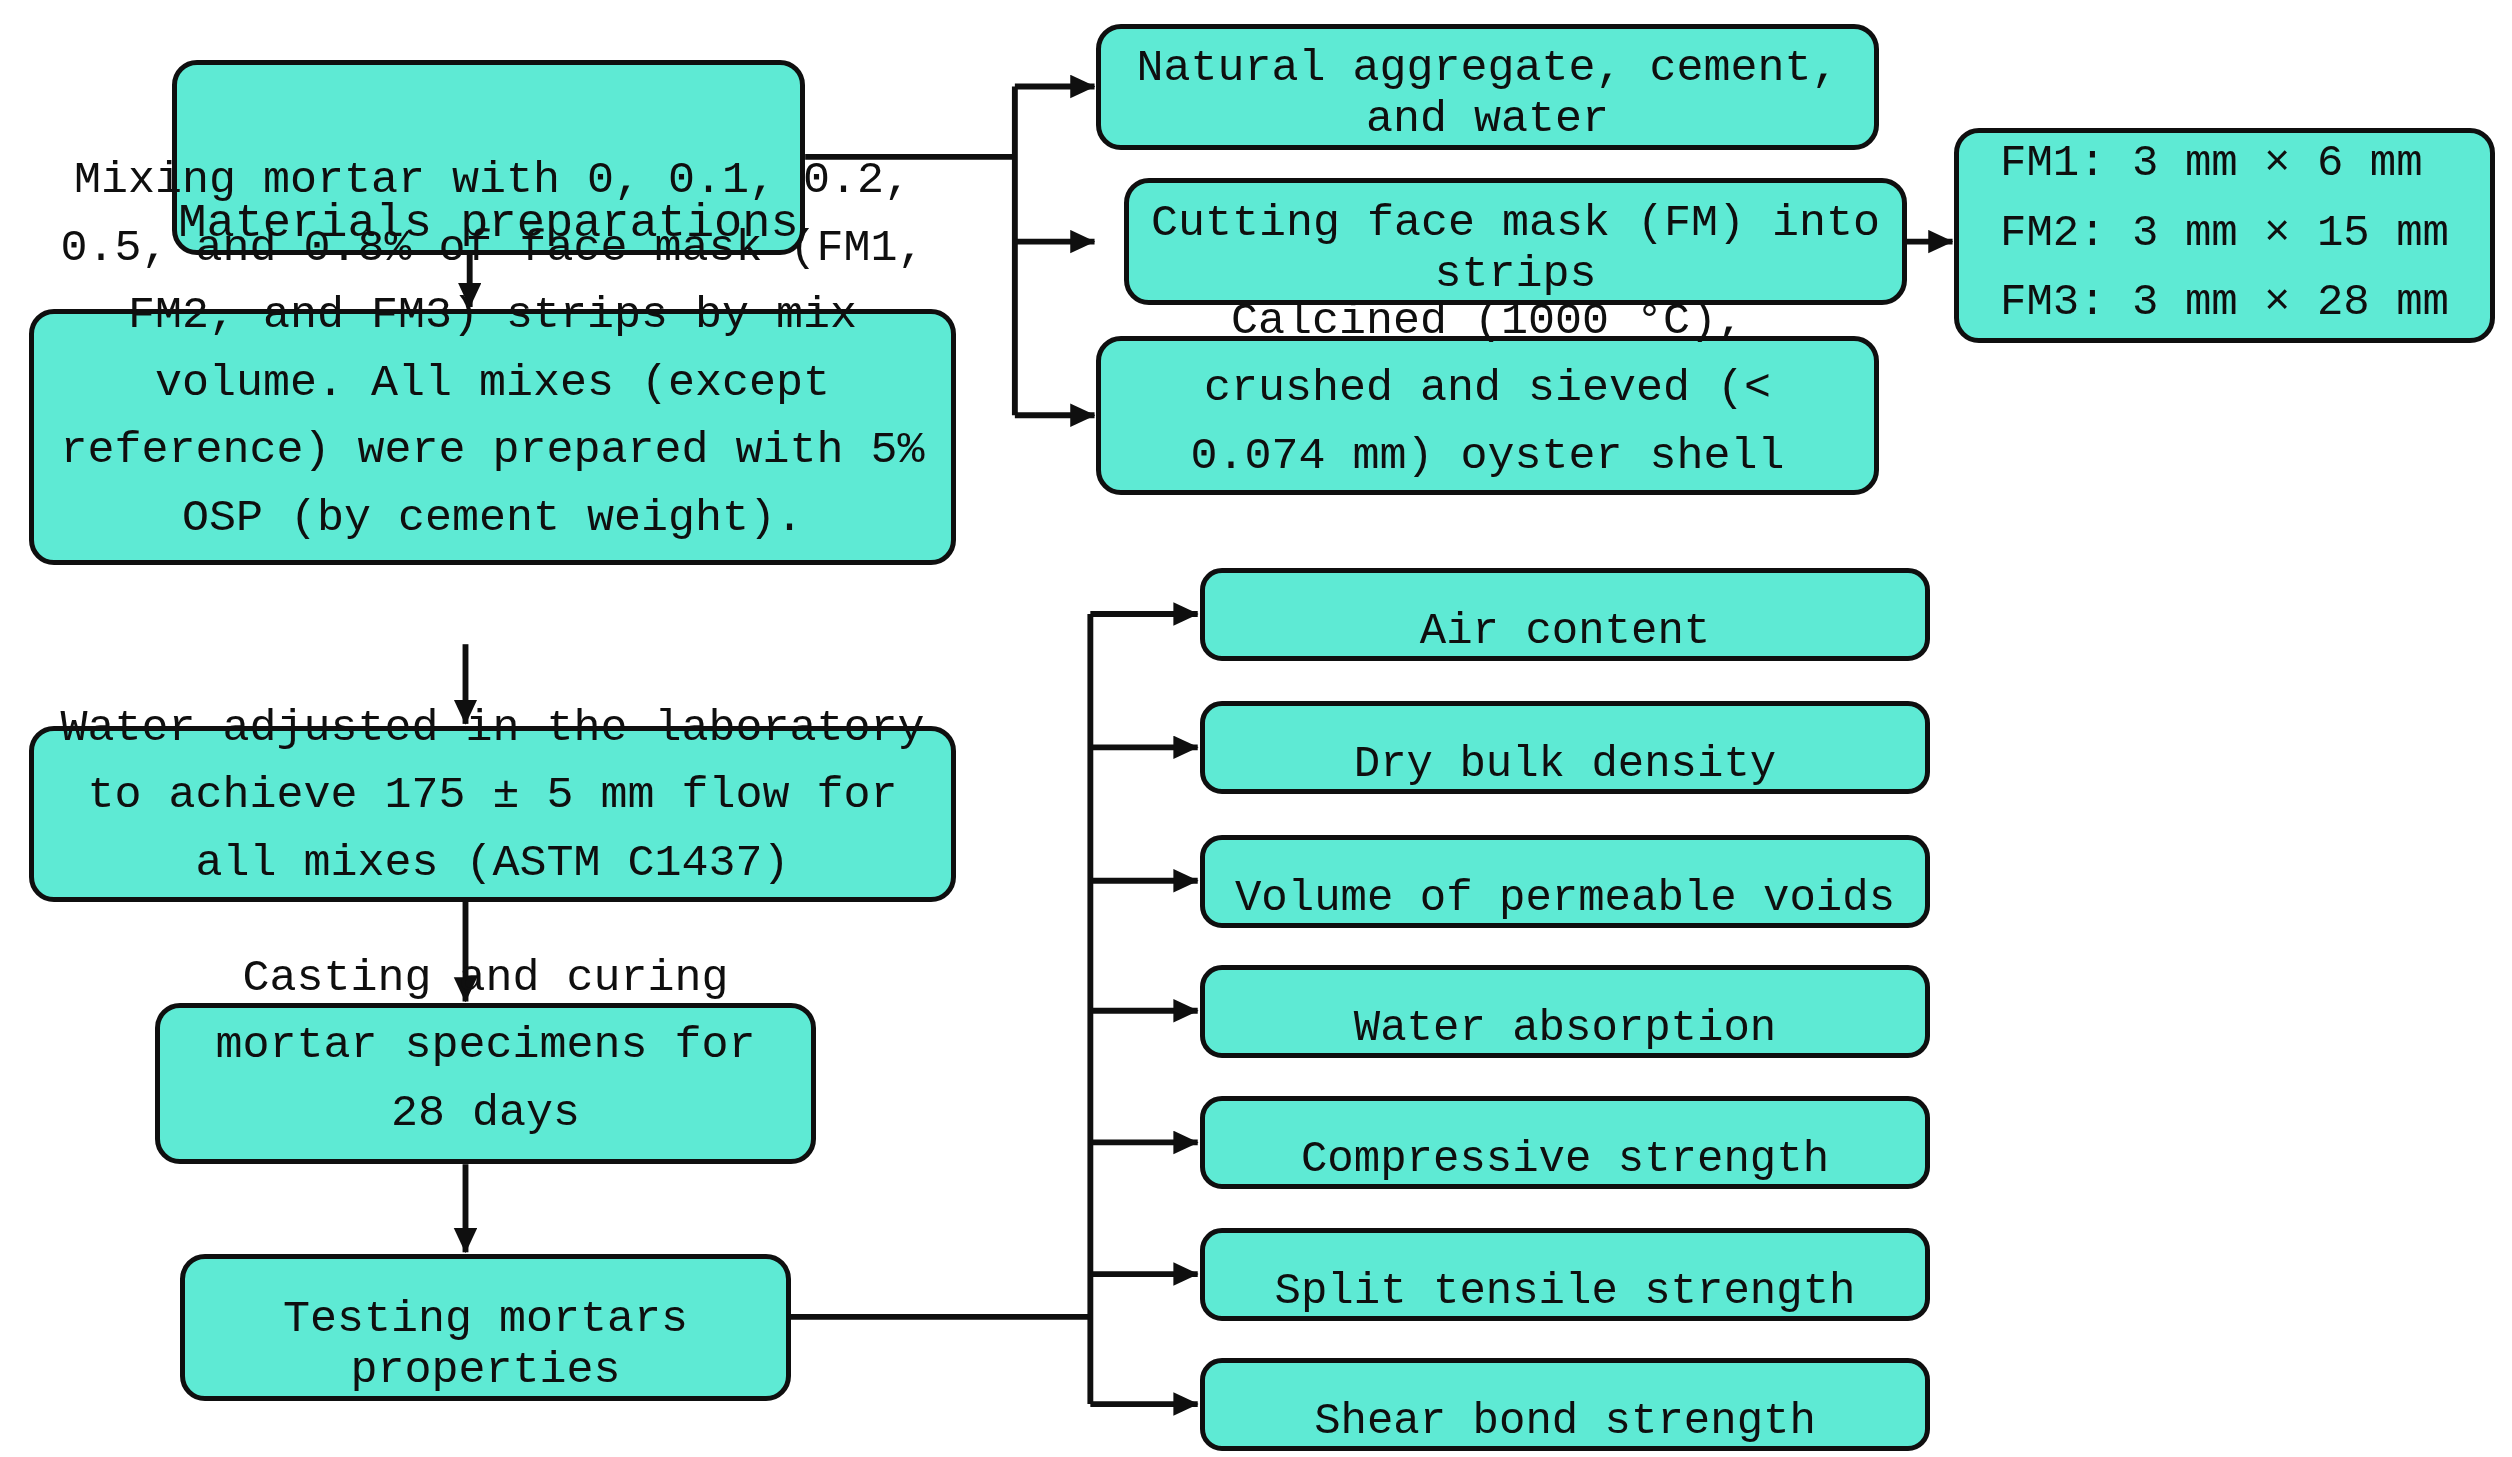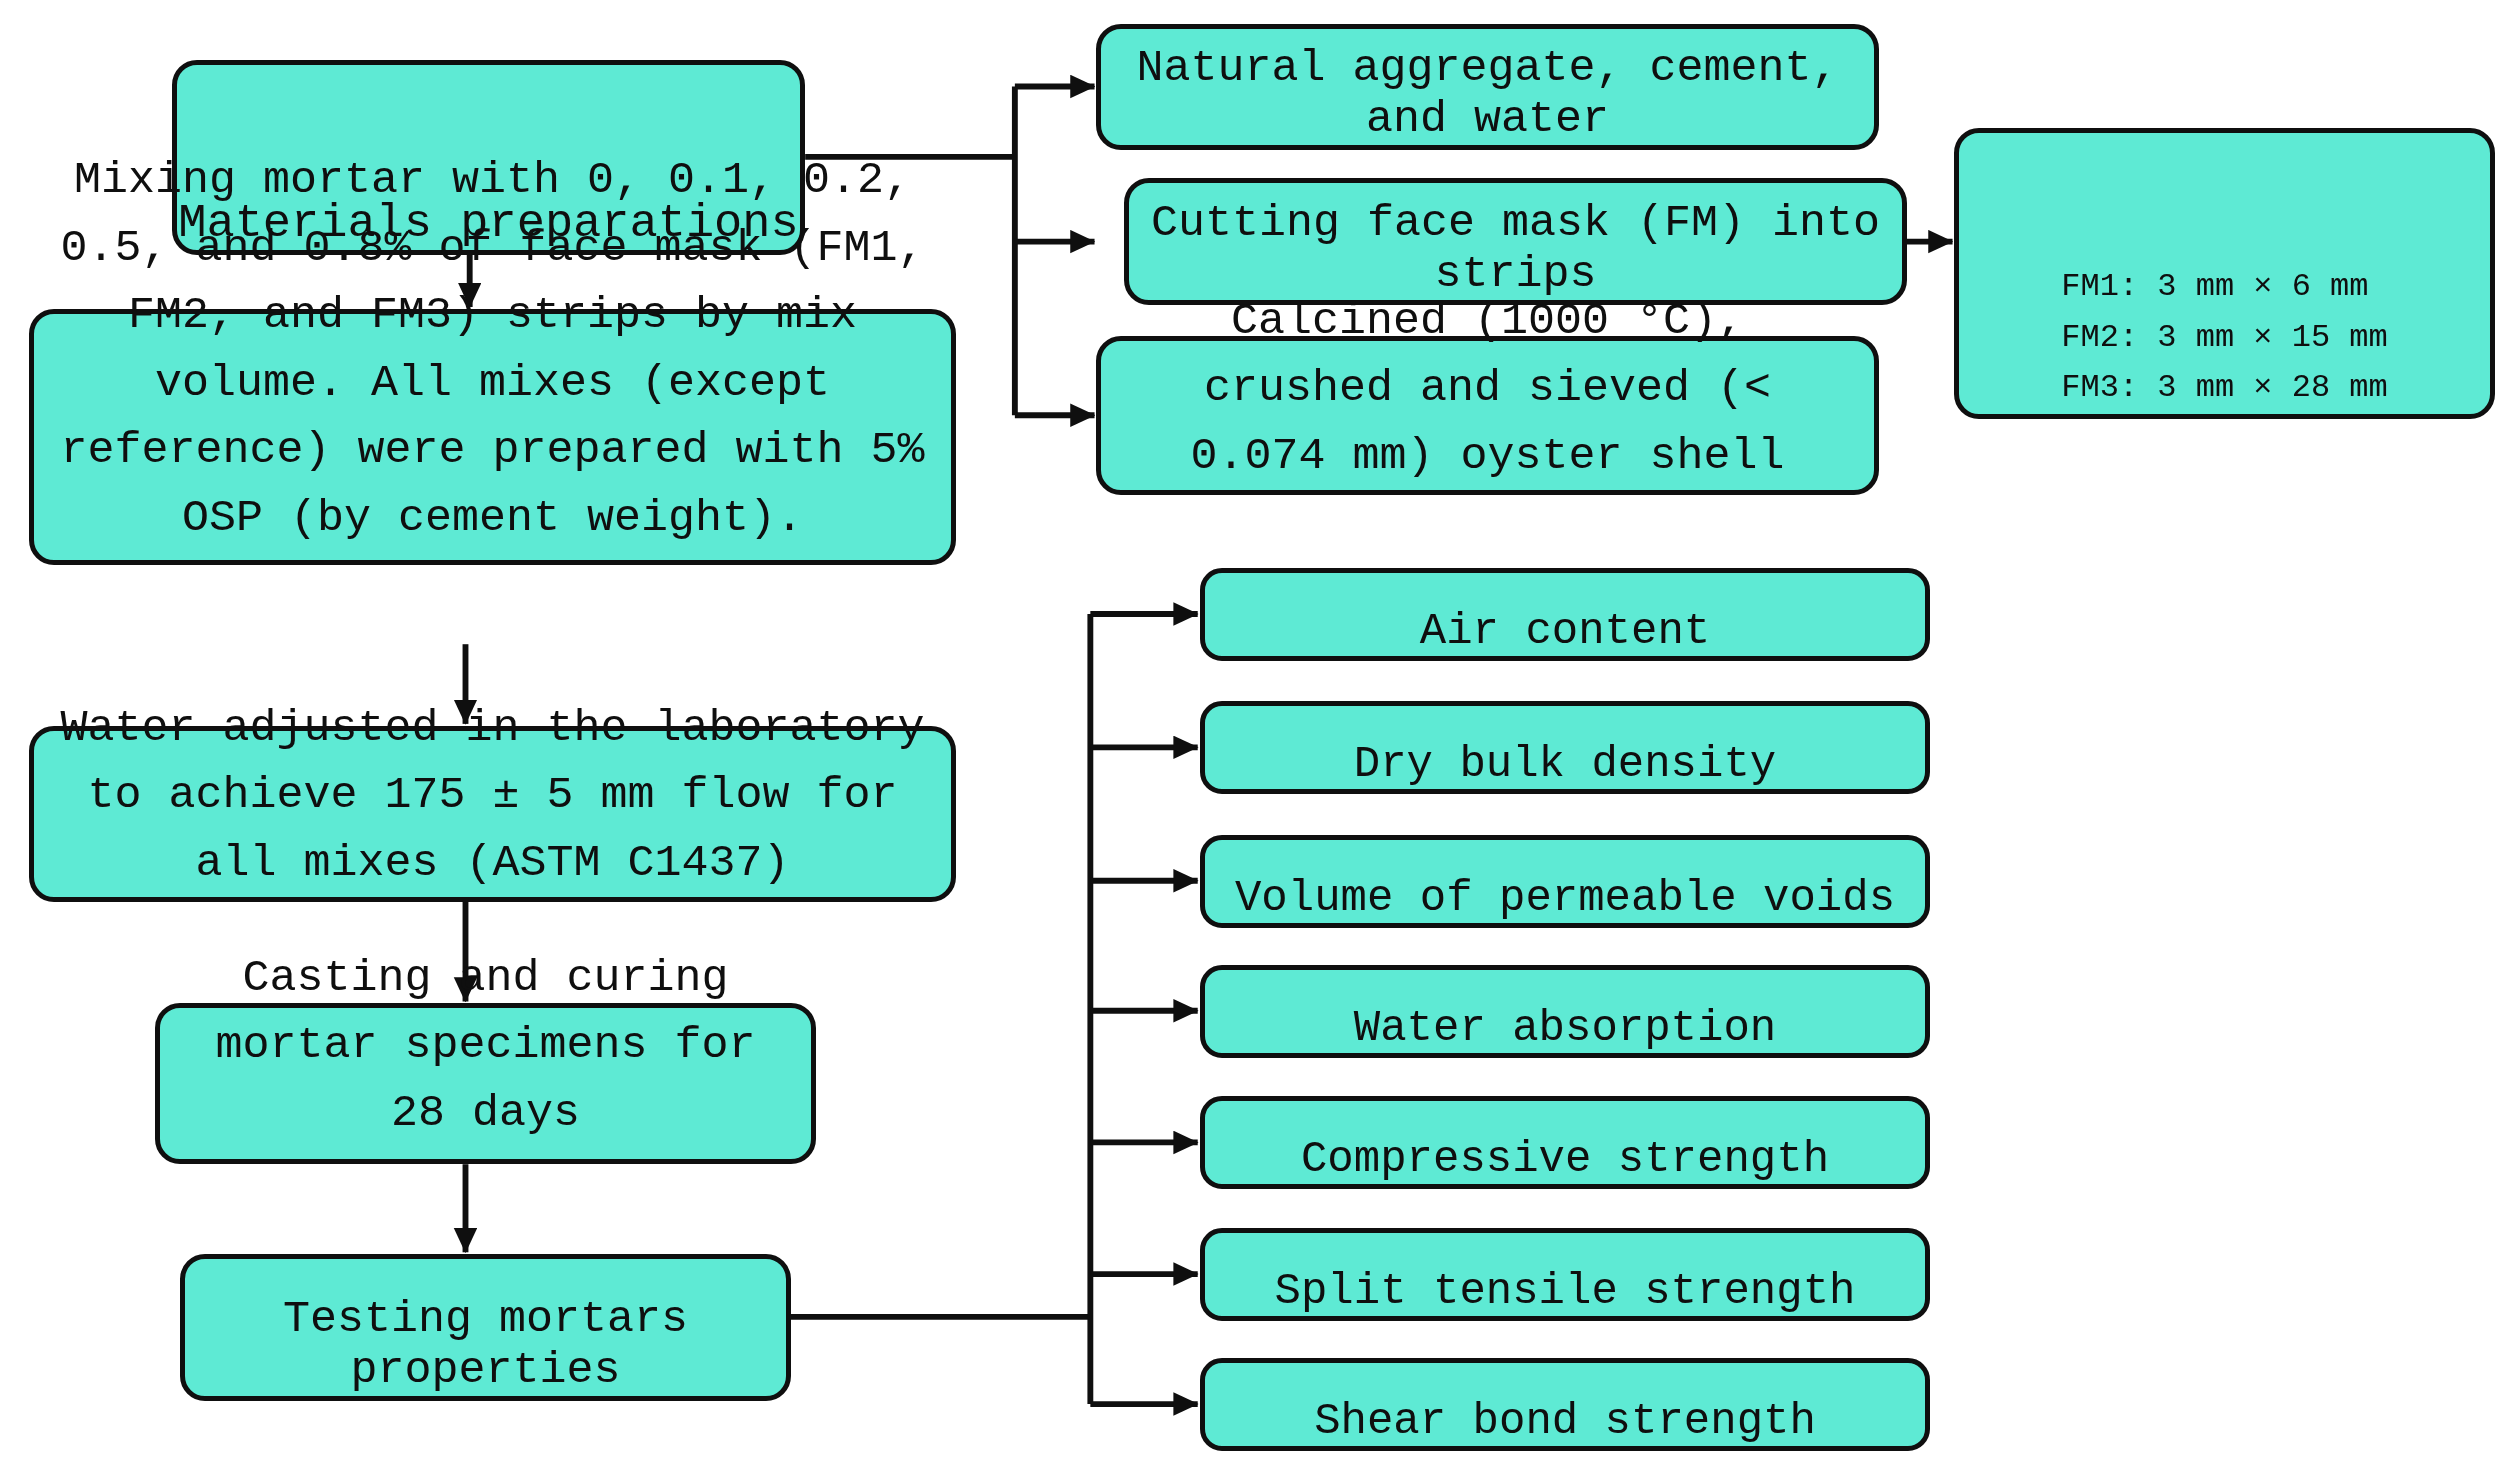--- a/index.html
+++ b/index.html
@@ -35,21 +35,21 @@
   #box-materials { left: 172px; top: 60px;  width: 633px;  height: 195px; font-size: 47px; }
   #box-mixing    { left: 29px;  top: 309px; width: 927px; height: 256px; font-size: 45px; line-height: 1.5; padding: 8px 22px; }
   #box-water     { left: 29px;  top: 726px; width: 927px; height: 176px; font-size: 45px; line-height: 1.5; padding: 0 11.7px; }
   #box-casting   { left: 155px; top: 1003px; width: 661px; height: 161px; font-size: 45px; line-height: 1.5; padding: 12px 50px; }
   #box-testing   { left: 180px; top: 1254px; width: 611px; height: 147px; font-size: 45px; }
 
   
   #box-natural  { left: 1096px; top: 23.5px;  width: 783px; height: 126px; font-size: 45px; }
   #box-cutting  { left: 1096px; top: 178px; width: 783px; height: 127px; font-size: 45px; margin-left: 28px; }
   #box-calcined { left: 1096px; top: 336px; width: 783px; height: 159px; font-size: 45px; line-height: 1.5; padding: 0 75px; }
-  #box-fm       { left: 1954px; top: 128px; width: 541px; height: 291px; font-size: 32px; line-height: 1.58; }
+  #box-fm       { left: 1954px; top: 128px; width: 541px; height: 215px; font-size: 44px; line-height: 1.58; }
   #box-fm .fm-lines { text-align: left; }
 
   
   .test-box { left: 1200px; width: 730px; height: 93px; font-size: 44px; border-radius: 22px; }
   #box-test-0 { top: 568px; }
   #box-test-1 { top: 701px; }
   #box-test-2 { top: 835px; }
   #box-test-3 { top: 965px; }
   #box-test-4 { top: 1096px; }
   #box-test-5 { top: 1228px; }

